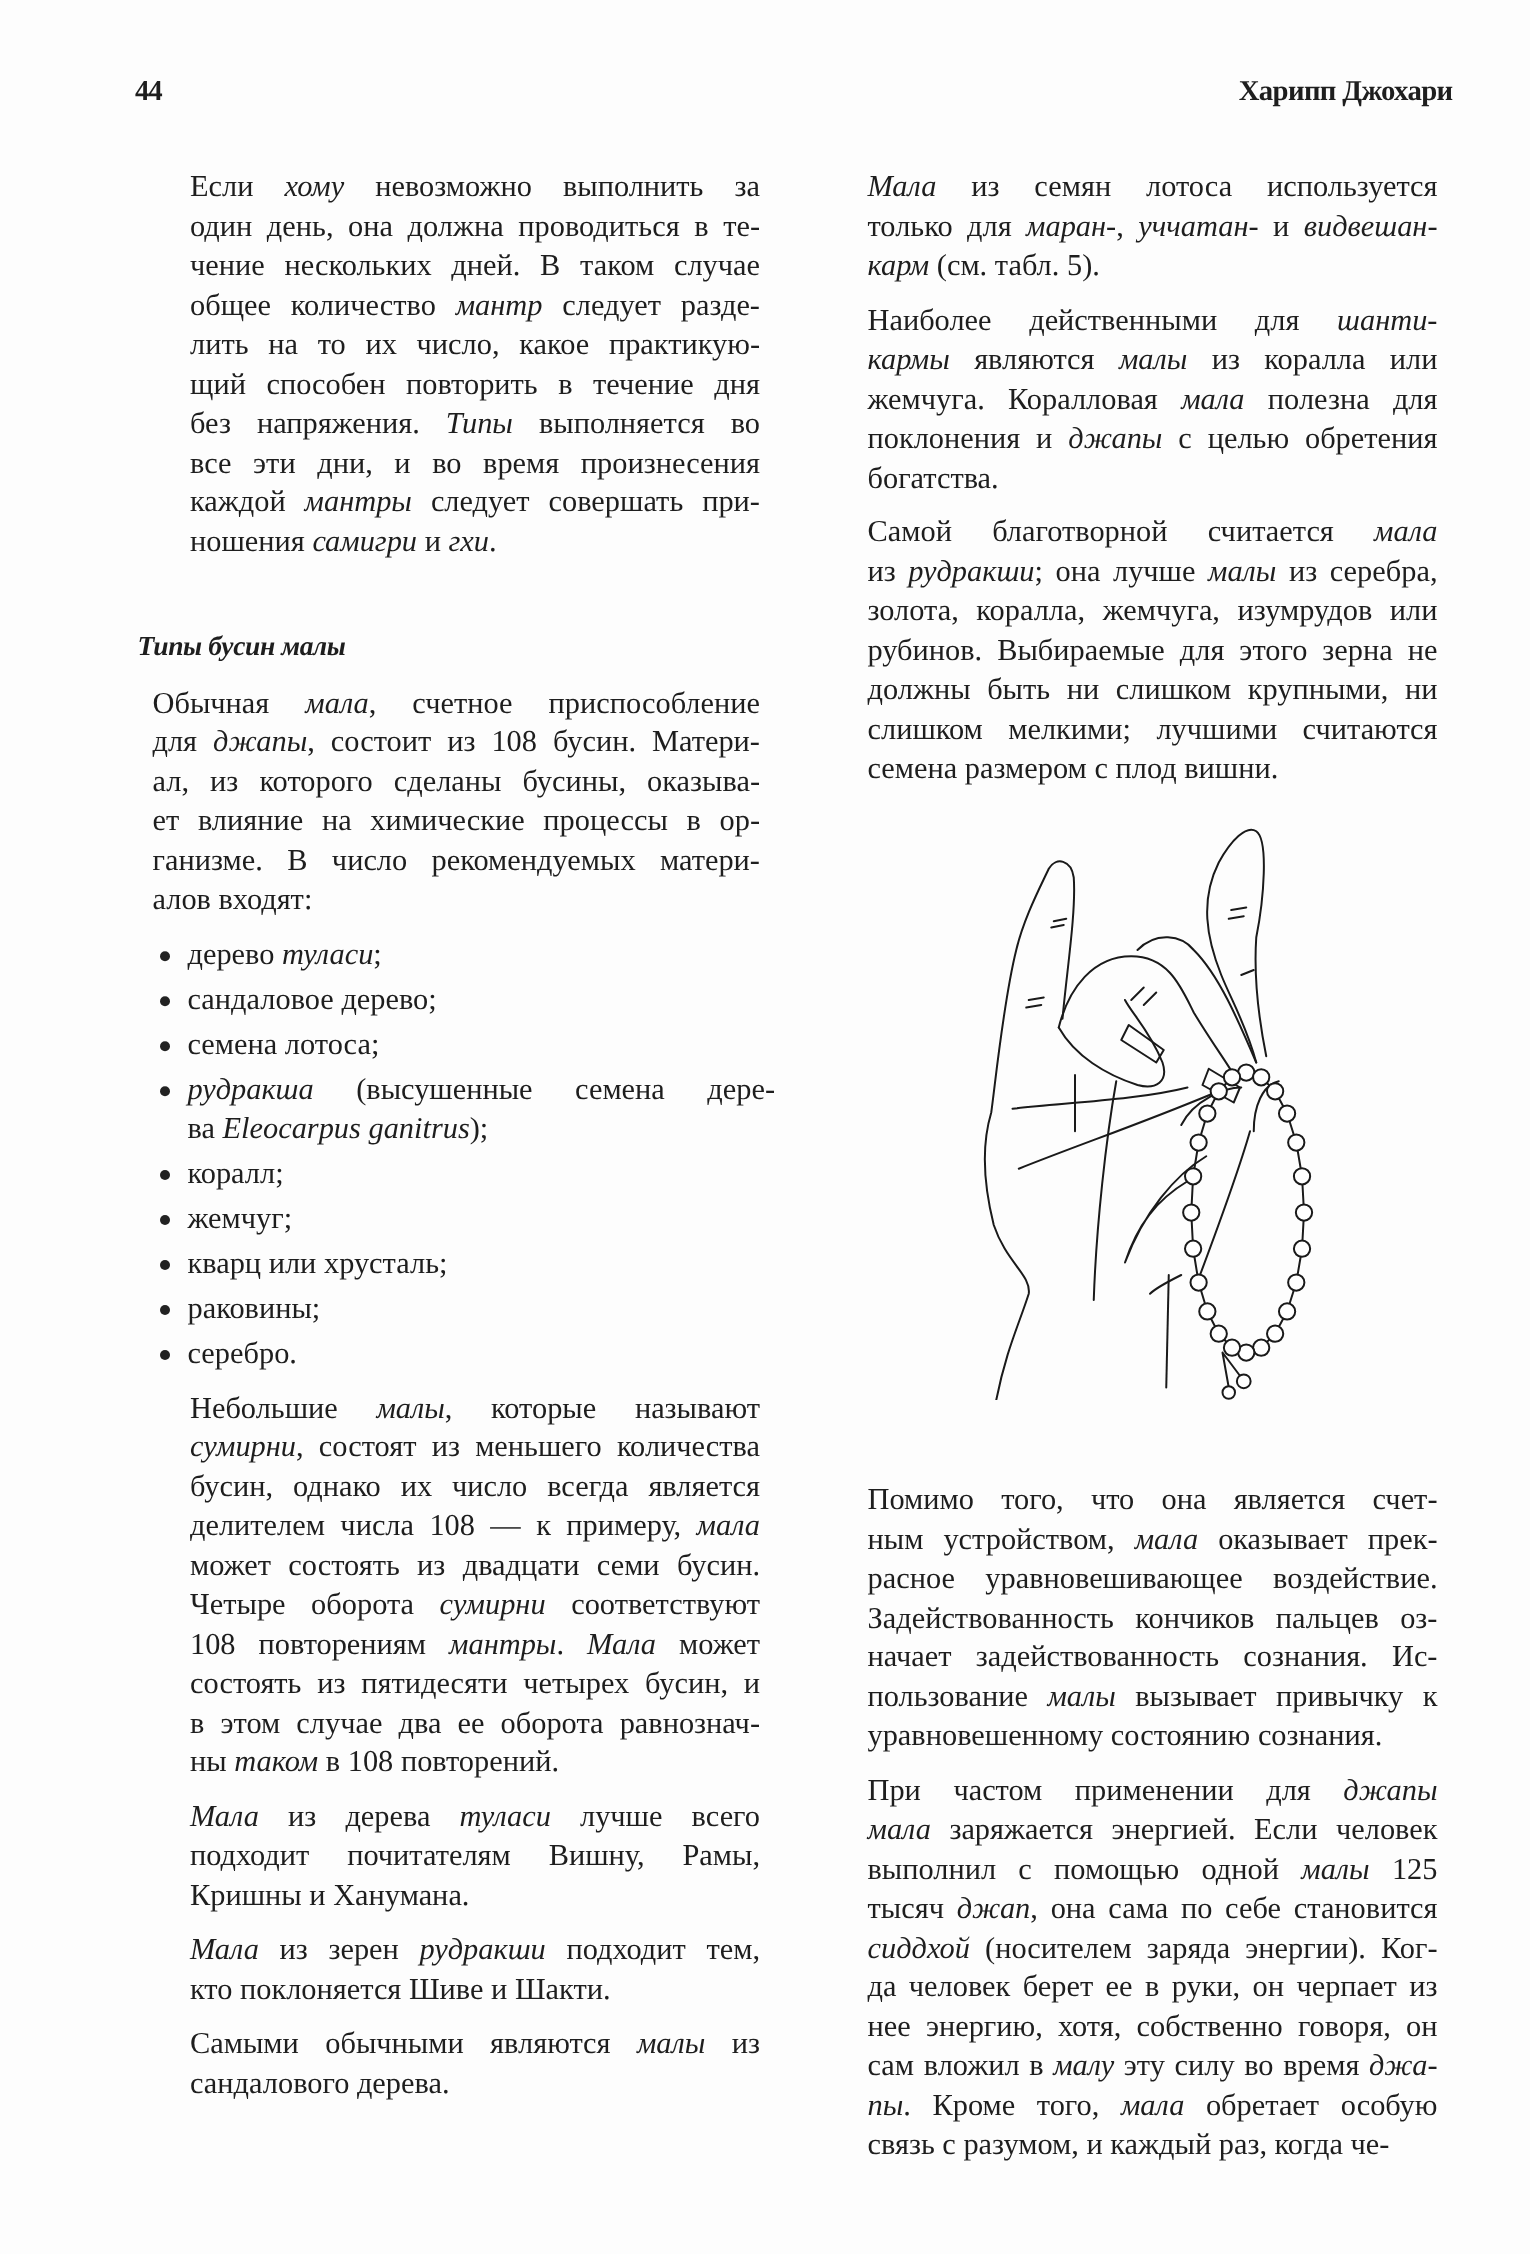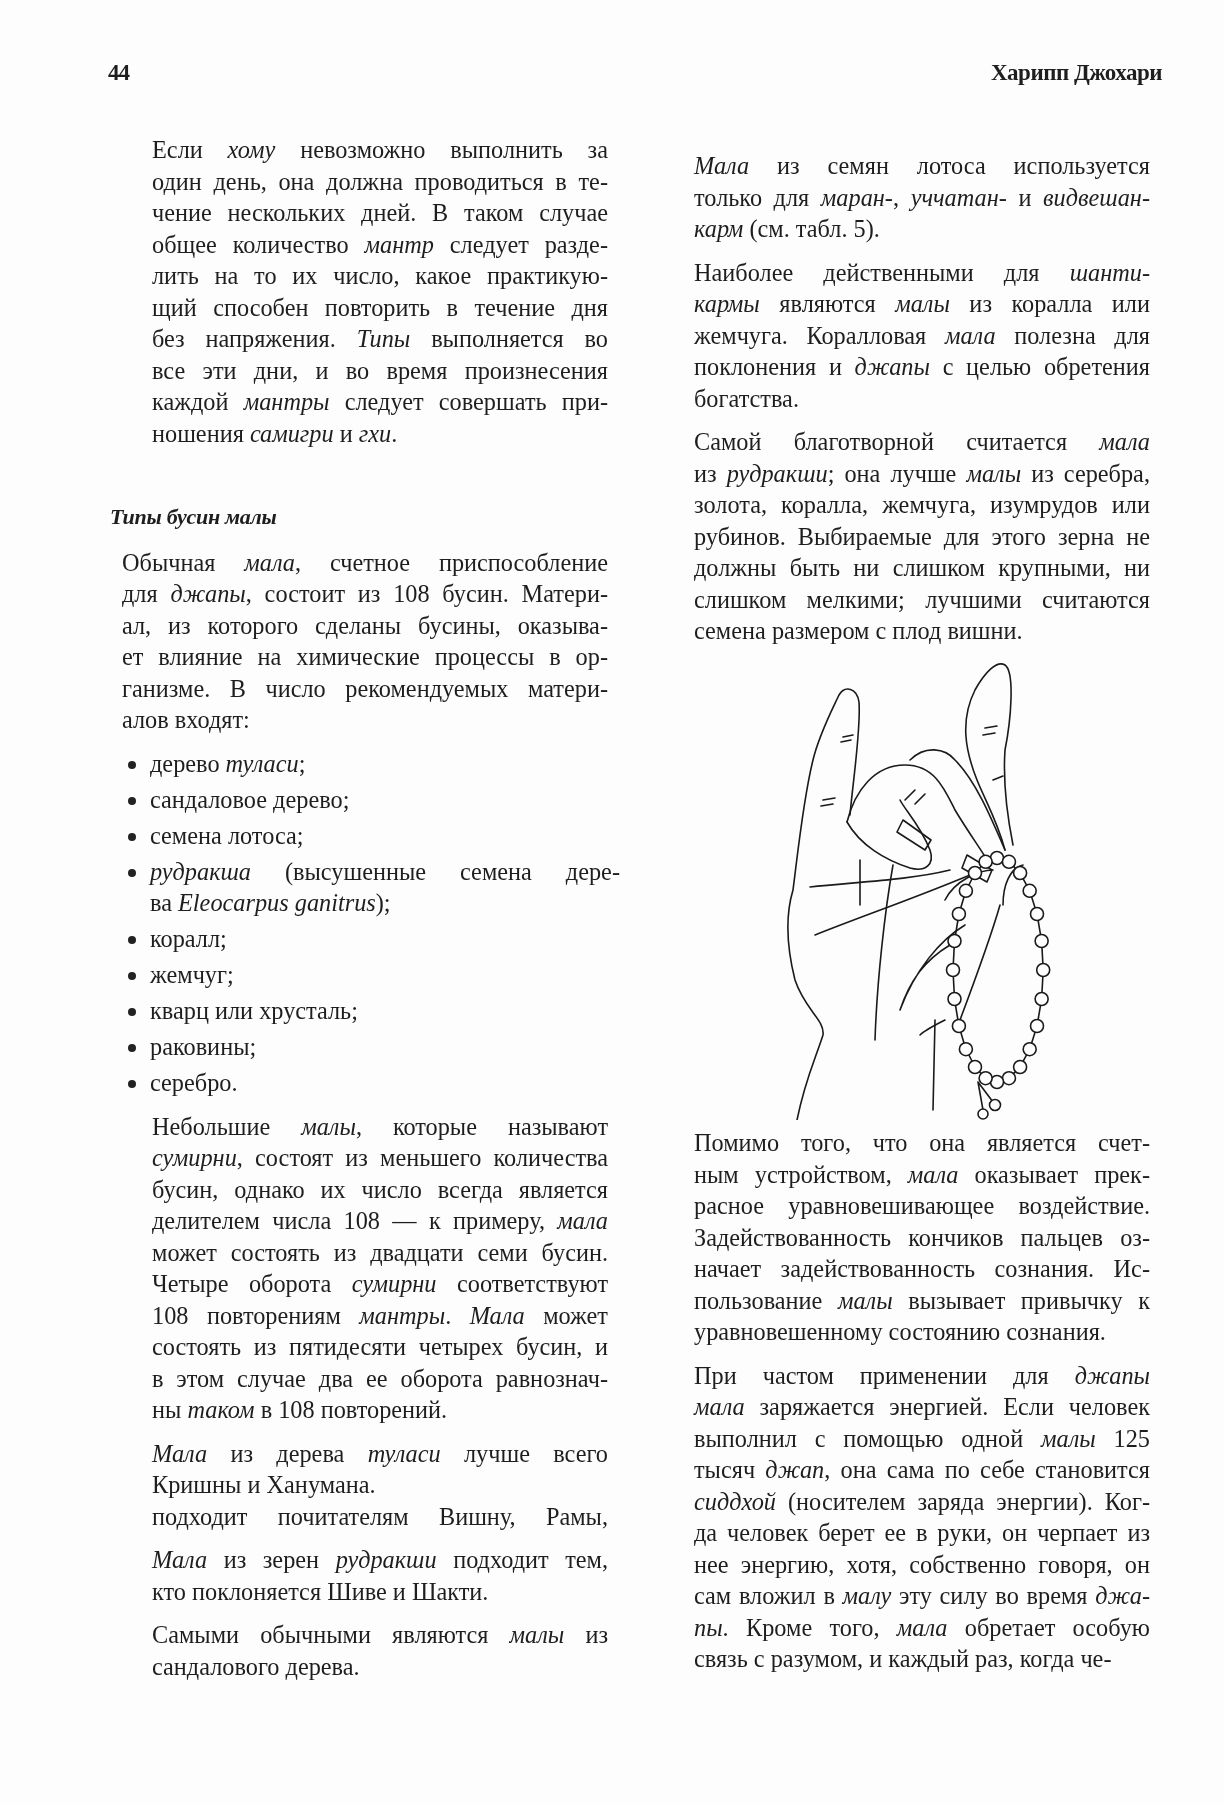--- a/index.html
+++ b/index.html
@@ -20,22 +20,22 @@
     font-size: 23px; font-weight: bold; letter-spacing: -0.5px;
   }
   .column {
     position: absolute;
     font-size: 24.3px;
     line-height: 31.5px;
     text-align: justify;
     hyphens: manual;
   }
   .col-left { left: 110px; top: 122px; width: 510px; }
-  .col-right { left: 652px; top: 138px; width: 510px; }
-  .col-right-bottom { left: 652px; top: 1115px; width: 510px; }
+  .col-right { left: 652px; top: 122px; width: 510px; }
+  .col-right-bottom { left: 652px; top: 1172px; width: 510px; }
   .para { margin: 12px; text-indent: 30px; }
   .para.noindent { text-indent: 0; }
   .line { display: block; text-align: justify; text-align-last: justify; }
   .line.last { text-align-last: left; }
   i { font-style: italic; }
   .heading {
     font-weight: bold; font-style: italic; font-size: 22px;
     margin: 52px 0 14px 0; letter-spacing: -0.3px;
   }
   ul.materials { list-style: none; margin: 2px 0 0 0; padding: 0; }
@@ -114,22 +114,22 @@
       <span class="line">делителем числа 108 — к примеру, <i>мала</i></span>
       <span class="line">может состоять из двадцати семи бусин.</span>
       <span class="line">Четыре оборота <i>сумирни</i> соответствуют</span>
       <span class="line">108 повторениям <i>мантры</i>. <i>Мала</i> может</span>
       <span class="line">состоять из пятидесяти четырех бусин, и</span>
       <span class="line">в этом случае два ее оборота равнознач-</span>
       <span class="line last">ны <i>таком</i> в 108 повторений.</span>
     </div>
   <div class="para">
       <span class="line"><i>Мала</i> из дерева <i>туласи</i> лучше всего</span>
+      <span class="line">подходит почитателям Вишну, Рамы,</span>
       <span class="line last">Кришны и Ханумана.</span>
-      <span class="line">подходит почитателям Вишну, Рамы,</span>
     </div>
   <div class="para">
       <span class="line"><i>Мала</i> из зерен <i>рудракши</i> подходит тем,</span>
       <span class="line last">кто поклоняется Шиве и Шакти.</span>
     </div>
   <div class="para">
       <span class="line">Самыми обычными являются <i>малы</i> из</span>
       <span class="line last">сандалового дерева.</span>
     </div>
 </div>

